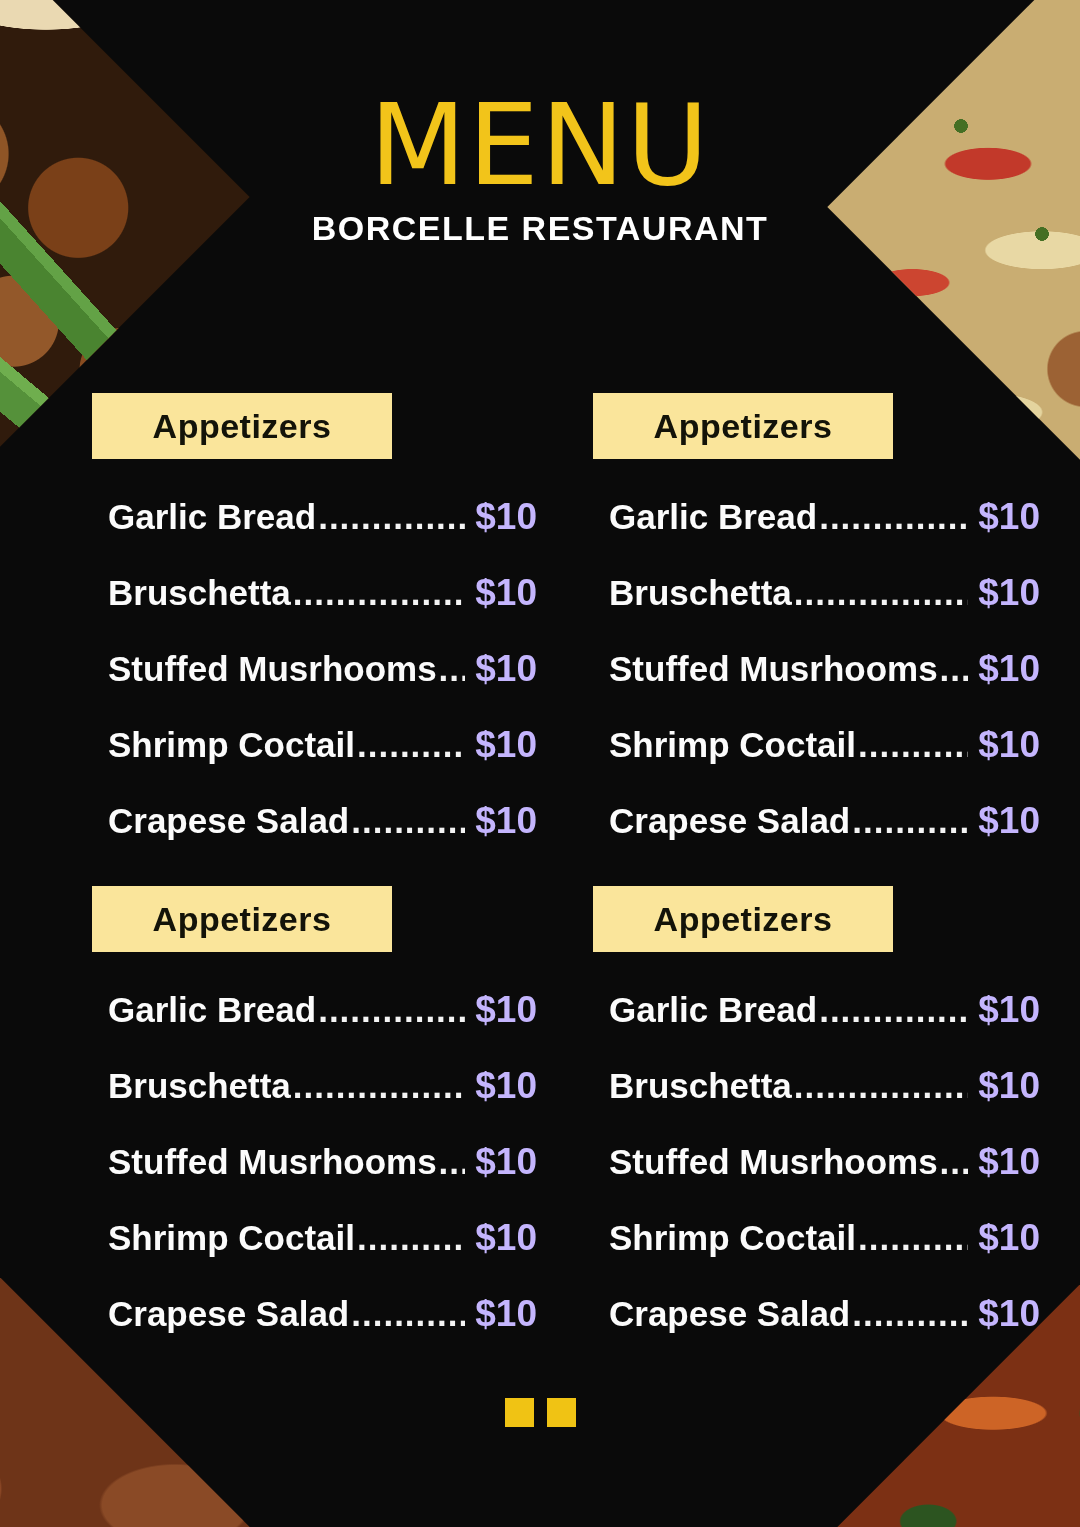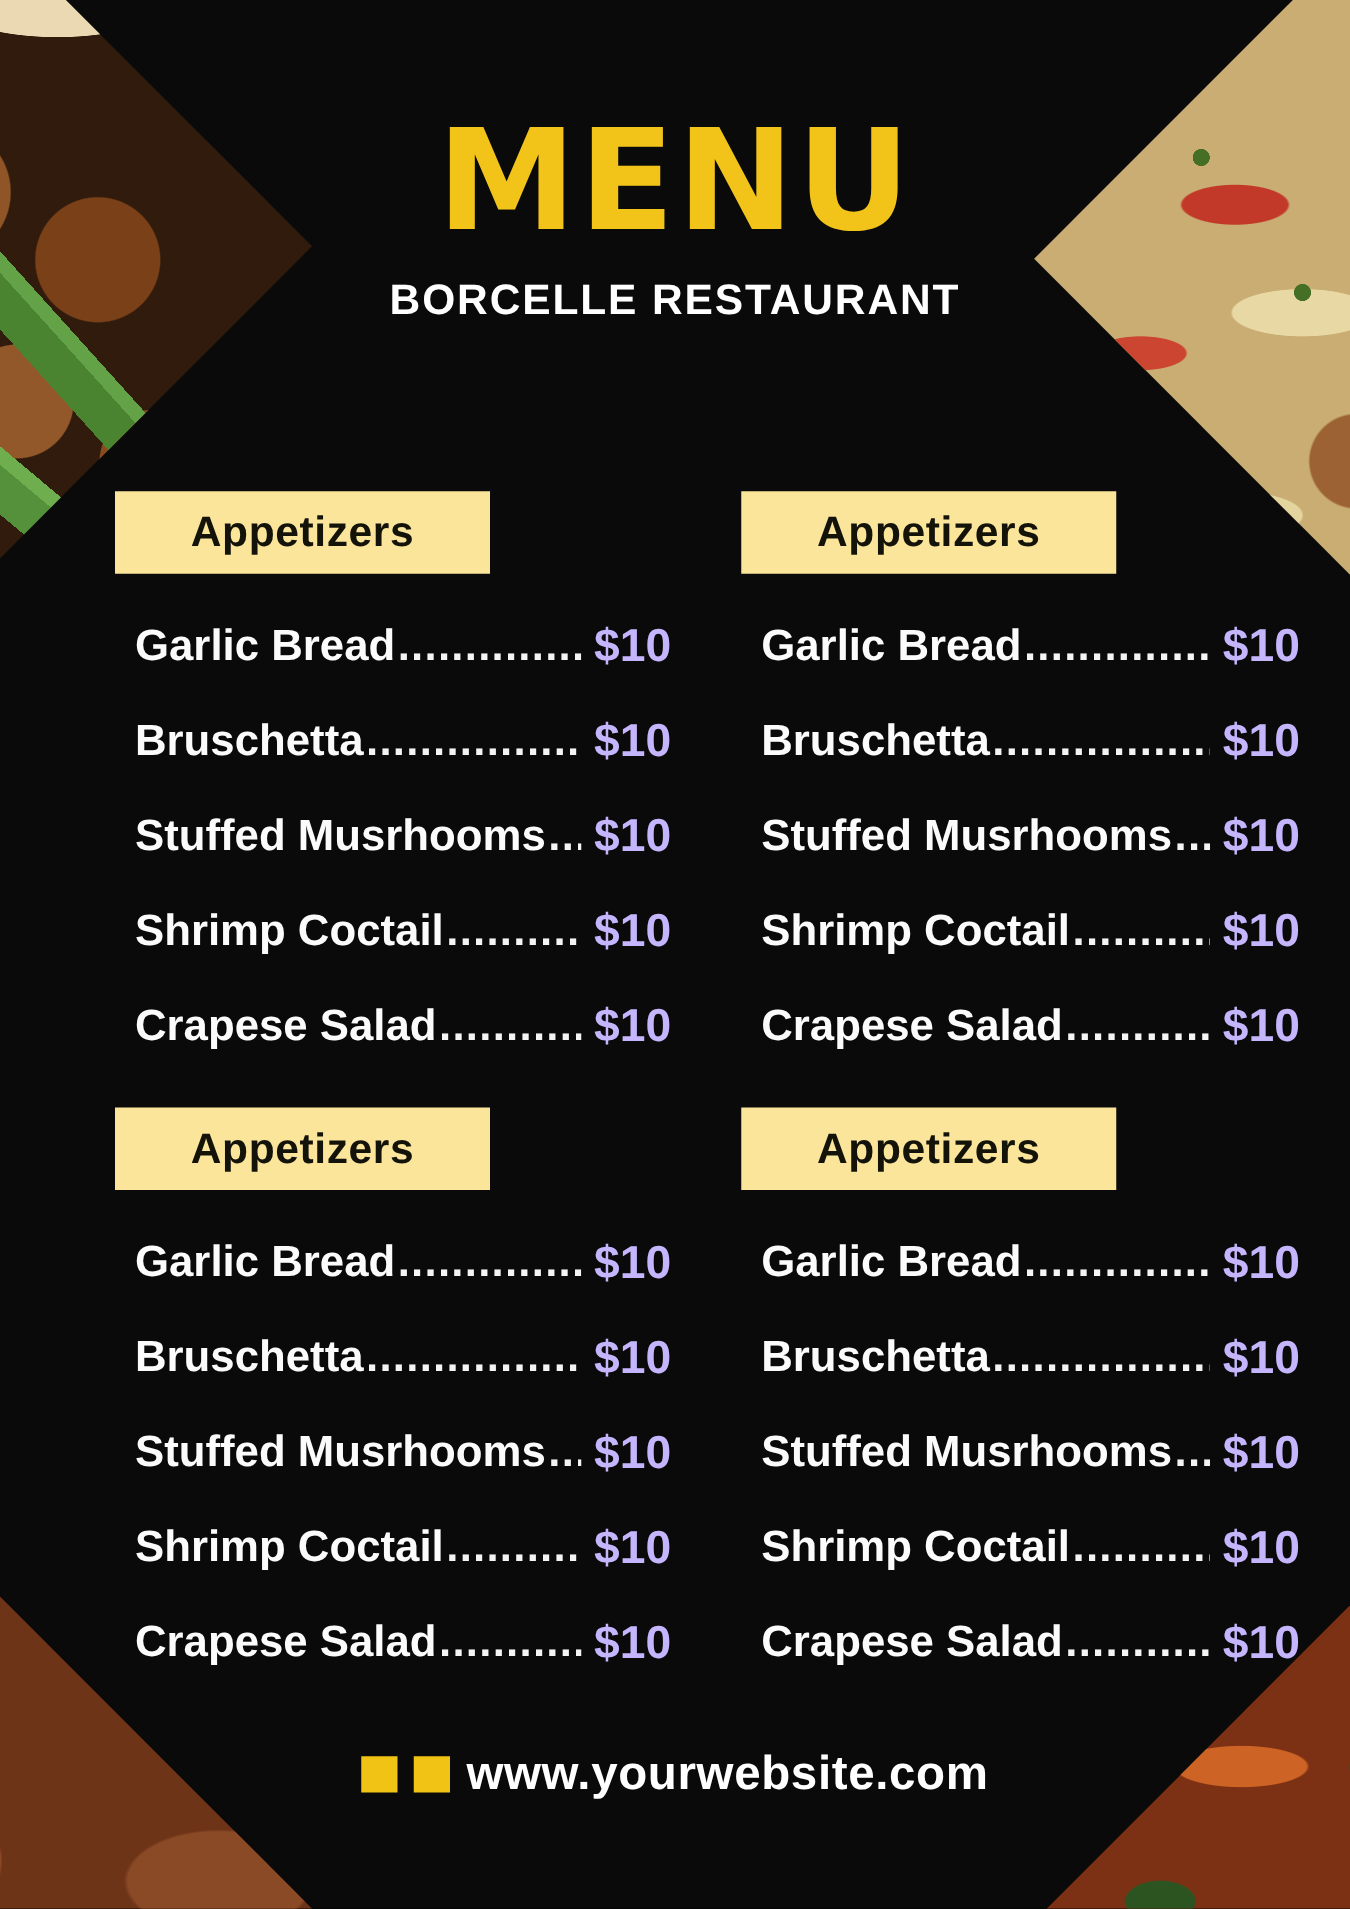--- a/index.html
+++ b/index.html
@@ -84,25 +84,25 @@
       radial-gradient(ellipse 80px 24px at 60% 50%, #d77434 0 62%, rgba(0,0,0,0) 65%),
       radial-gradient(ellipse 76px 24px at 25% 72%, #c25a20 0 62%, rgba(0,0,0,0) 65%),
       radial-gradient(ellipse 80px 26px at 55% 90%, #cf6828 0 62%, rgba(0,0,0,0) 65%),
       radial-gradient(ellipse 70px 22px at 85% 50%, #b85018 0 62%, rgba(0,0,0,0) 65%);
   }
 
   
   .head { position:absolute; top:84px; left:0; width:100%; text-align:center; }
   .title {
     font-family:"DejaVu Sans", sans-serif;
-    font-weight:700; font-size:112px; line-height:1.1;
+    font-weight:400; font-size:112px; line-height:1.1;
     letter-spacing:2px; color:#f2c41a;
   }
   .subtitle {
-    margin-top:14px;
+    margin-top:2px;
     font-weight:700; font-size:34px; letter-spacing:1.5px;
     color:#ffffff;
   }
 
   
   .menu-grid {
     position:absolute; left:92px; top:393px; width:948px;
     display:grid; grid-template-columns:445px 447px;
     column-gap:56px; row-gap:27px;
   }
@@ -293,16 +293,15 @@
           <span class="pr">$10</span>
         </li>
       </ul>
     </section>
 
   </div>
 
   <div class="footer">
     <span class="sq"></span>
     <span class="sq"></span>
-    <span class="ftxt">www.yourwebsite.com</span>
   </div>
 
 </div>
 
 </body></html>

